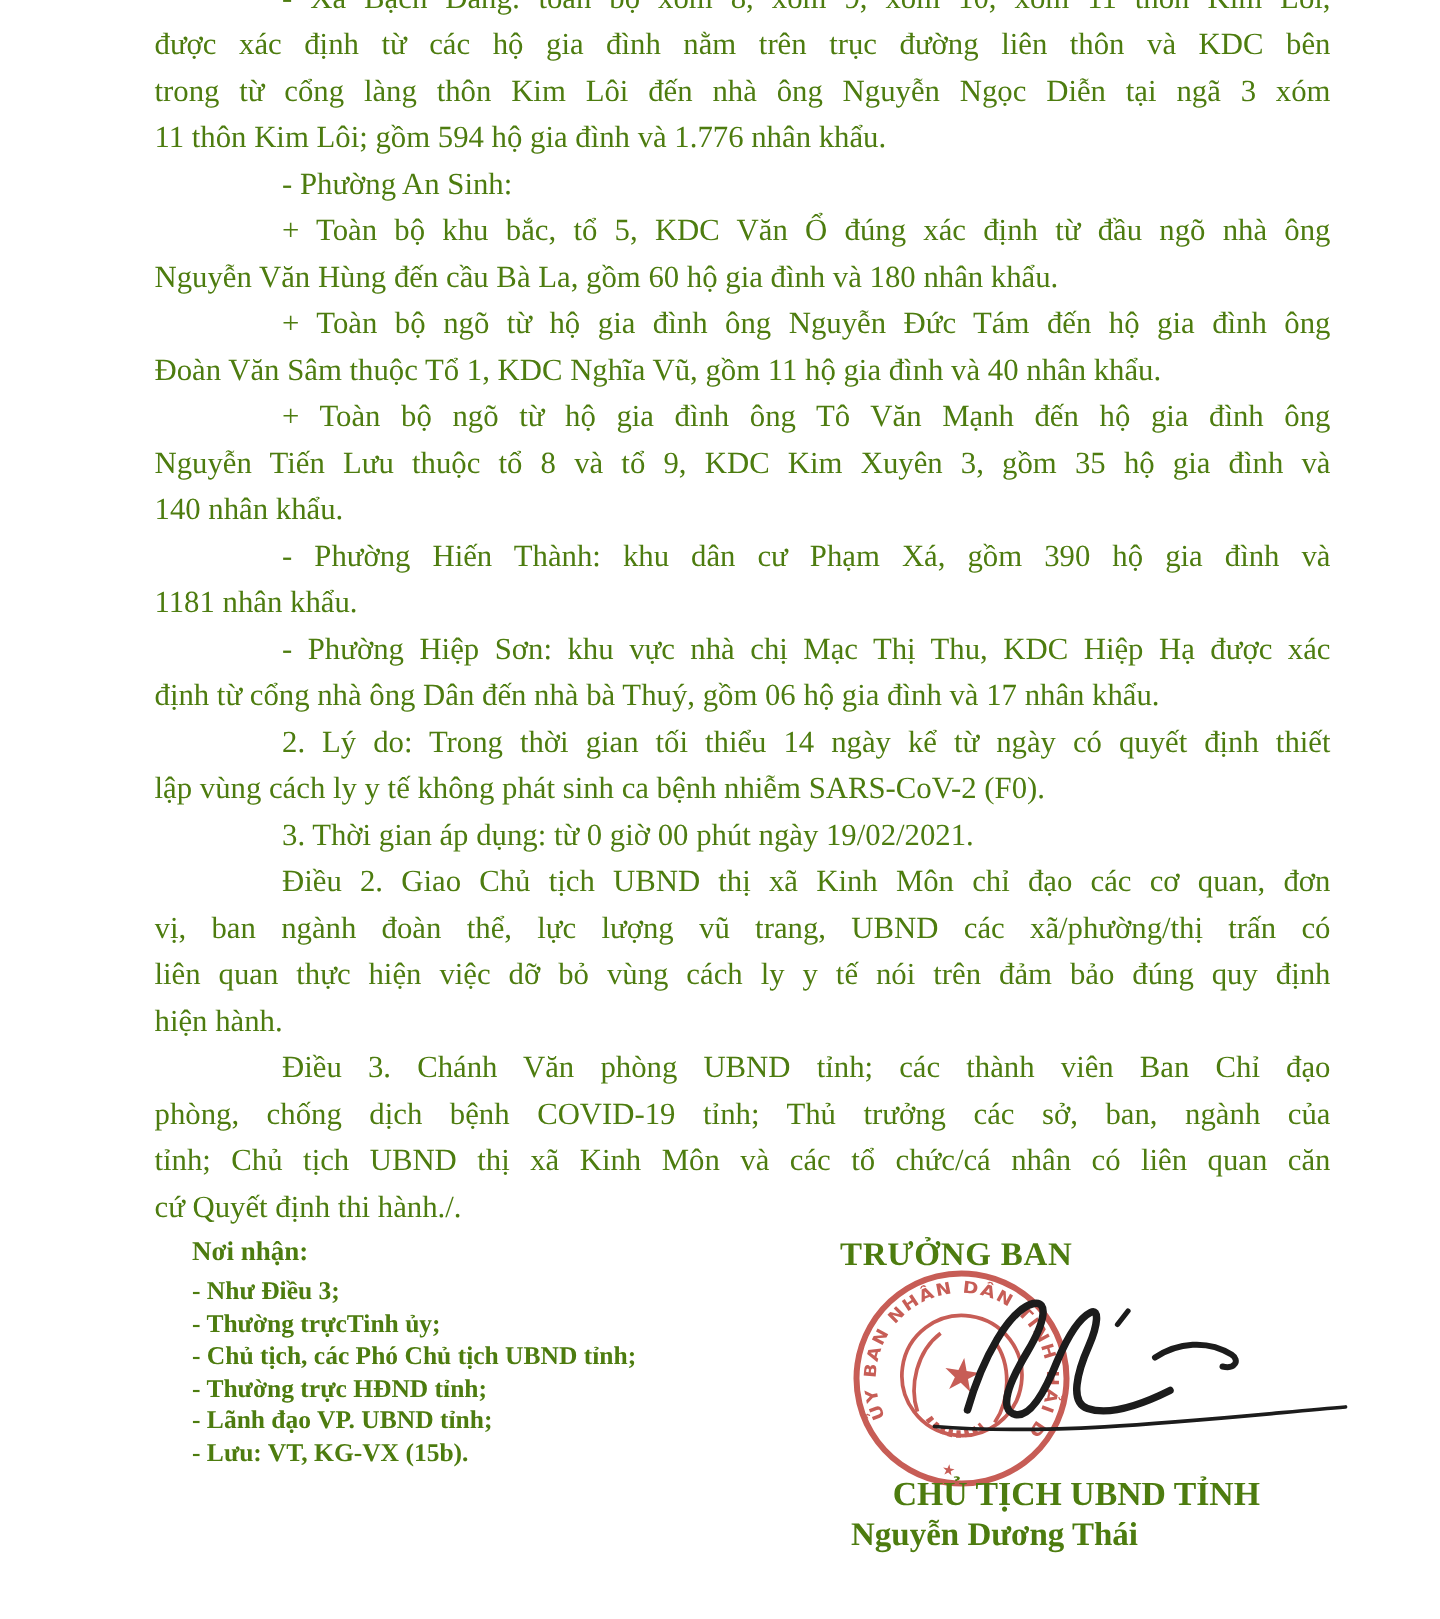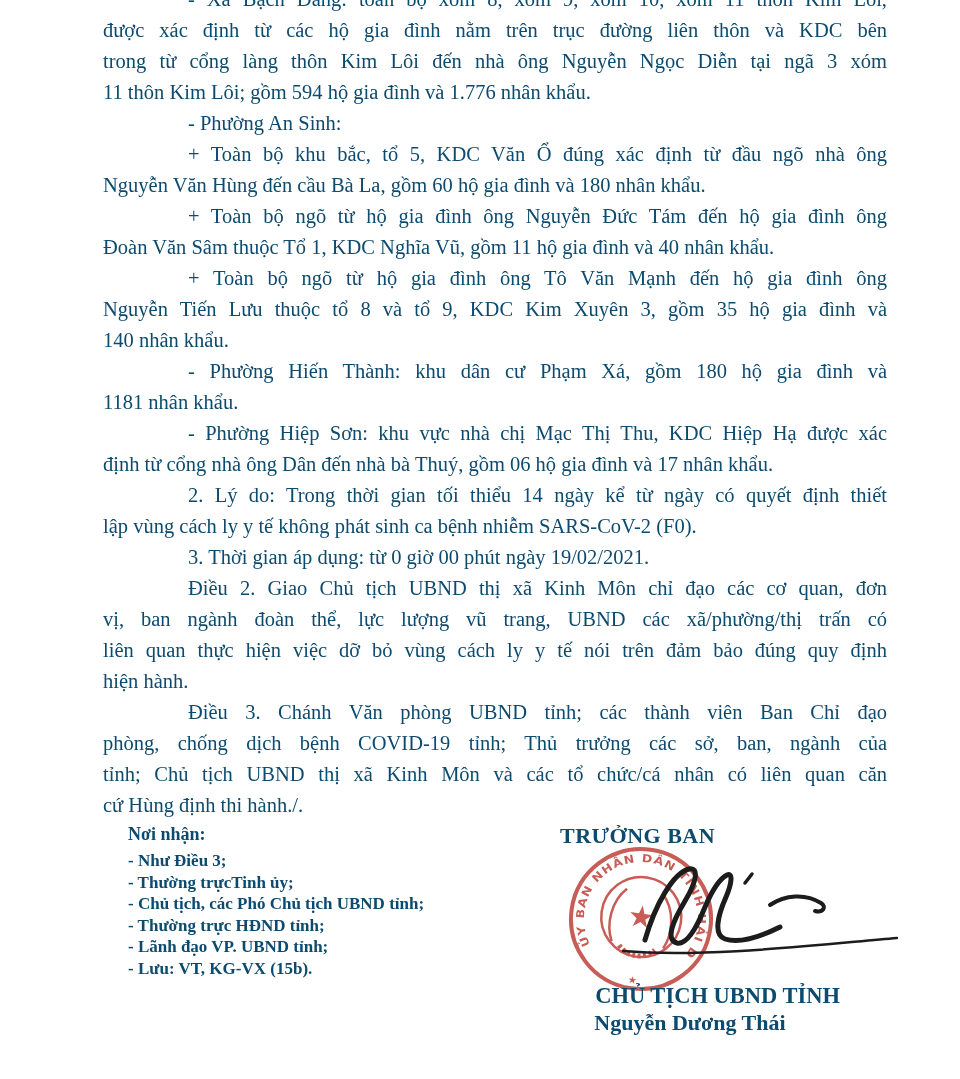--- a/index.html
+++ b/index.html
@@ -3,21 +3,21 @@
 <meta charset="utf-8">
 <style>
   html, body { margin: 0; padding: 0; background: #ffffff; }
   .page {
     position: relative;
     width: 960px;
     height: 1079px;
     background: #ffffff;
     overflow: hidden;
     font-family: "Liberation Serif", "DejaVu Serif", serif;
-    color: #0c4a6e;
+    color: #4d7c0f;
   }
   
   .doc-body {
     position: absolute;
     left: 103px;
     top: -16px;
     width: 784px;
     font-size: 20.5px;
     line-height: 31px;
   }
@@ -75,21 +75,21 @@
   .role-bottom {
     position: absolute;
     left: 540px; top: 983px; width: 300px;
     text-align: right;
     font-weight: 700;
     font-size: 22.5px;
     z-index: 3;
   }
   .signer-name {
     position: absolute;
-    left: 540px; top: 1010px; width: 300px;
+    left: 513px; top: 1010px; width: 300px;
     text-align: center;
     font-weight: 700;
     font-size: 22px;
     z-index: 3;
   }
   .seal-stroke { stroke: var(--seal-color); fill: none; }
   .seal-fill   { fill: var(--seal-color); }
   .seal-ring-text {
     fill: var(--seal-color);
     font-family: "DejaVu Sans", sans-serif;
@@ -121,21 +121,21 @@
       <div class="para">
         <div class="line first"><span>+ Toàn bộ ngõ từ hộ gia đình ông Nguyễn Đức Tám đến hộ gia đình ông</span></div>
         <div class="line last"><span>Đoàn Văn Sâm thuộc Tổ 1, KDC Nghĩa Vũ, gồm 11 hộ gia đình và 40 nhân khẩu.</span></div>
       </div>
       <div class="para">
         <div class="line first"><span>+ Toàn bộ ngõ từ hộ gia đình ông Tô Văn Mạnh đến hộ gia đình ông</span></div>
         <div class="line"><span>Nguyễn Tiến Lưu thuộc tổ 8 và tổ 9, KDC Kim Xuyên 3, gồm 35 hộ gia đình và</span></div>
         <div class="line last"><span>140 nhân khẩu.</span></div>
       </div>
       <div class="para">
-        <div class="line first"><span class="b">- Phường Hiến Thành: </span><span>khu dân cư Phạm Xá, gồm 180 hộ gia đình và</span></div>
+        <div class="line first"><span class="b">- Phường Hiến Thành: </span><span>khu dân cư Phạm Xá, gồm 390 hộ gia đình và</span></div>
         <div class="line last"><span>1181 nhân khẩu.</span></div>
       </div>
       <div class="para">
         <div class="line first"><span class="b">- Phường Hiệp Sơn: </span><span>khu vực nhà chị Mạc Thị Thu, KDC Hiệp Hạ được xác</span></div>
         <div class="line last"><span>định từ cổng nhà ông Dân đến nhà bà Thuý, gồm 06 hộ gia đình và 17 nhân khẩu.</span></div>
       </div>
       <div class="para">
         <div class="line first"><span>2. Lý do: Trong thời gian tối thiểu 14 ngày kể từ ngày có quyết định thiết</span></div>
         <div class="line last"><span>lập vùng cách ly y tế không phát sinh ca bệnh nhiễm SARS-CoV-2 (F0).</span></div>
       </div>
@@ -145,21 +145,21 @@
       <div class="para">
         <div class="line first"><span class="b">Điều 2. </span><span>Giao Chủ tịch UBND thị xã Kinh Môn chỉ đạo các cơ quan, đơn</span></div>
         <div class="line"><span>vị, ban ngành đoàn thể, lực lượng vũ trang, UBND các xã/phường/thị trấn có</span></div>
         <div class="line"><span>liên quan thực hiện việc dỡ bỏ vùng cách ly y tế nói trên đảm bảo đúng quy định</span></div>
         <div class="line last"><span>hiện hành.</span></div>
       </div>
       <div class="para">
         <div class="line first"><span class="b">Điều 3. </span><span>Chánh Văn phòng UBND tỉnh; các thành viên Ban Chỉ đạo</span></div>
         <div class="line"><span>phòng, chống dịch bệnh COVID-19 tỉnh; Thủ trưởng các sở, ban, ngành của</span></div>
         <div class="line"><span>tỉnh; Chủ tịch UBND thị xã Kinh Môn và các tổ chức/cá nhân có liên quan căn</span></div>
-        <div class="line last"><span>cứ Hùng định thi hành./.</span></div>
+        <div class="line last"><span>cứ Quyết định thi hành./.</span></div>
       </div>
     </div>
 
   <div class="recipients">
     <div class="recipients-label">Nơi nhận:</div>
     <div>
         <div class="recip-item">- Như Điều 3;</div>
         <div class="recip-item">- Thường trựcTinh ủy;</div>
         <div class="recip-item">- Chủ tịch, các Phó Chủ tịch UBND tỉnh;</div>
         <div class="recip-item">- Thường trực HĐND tỉnh;</div>

